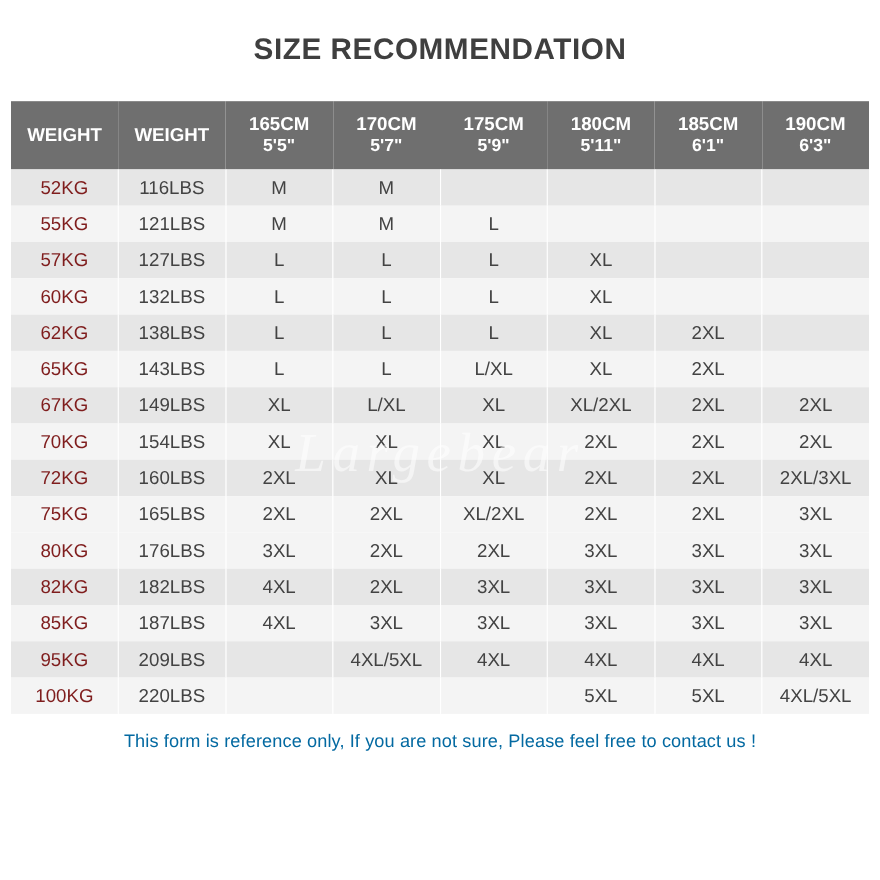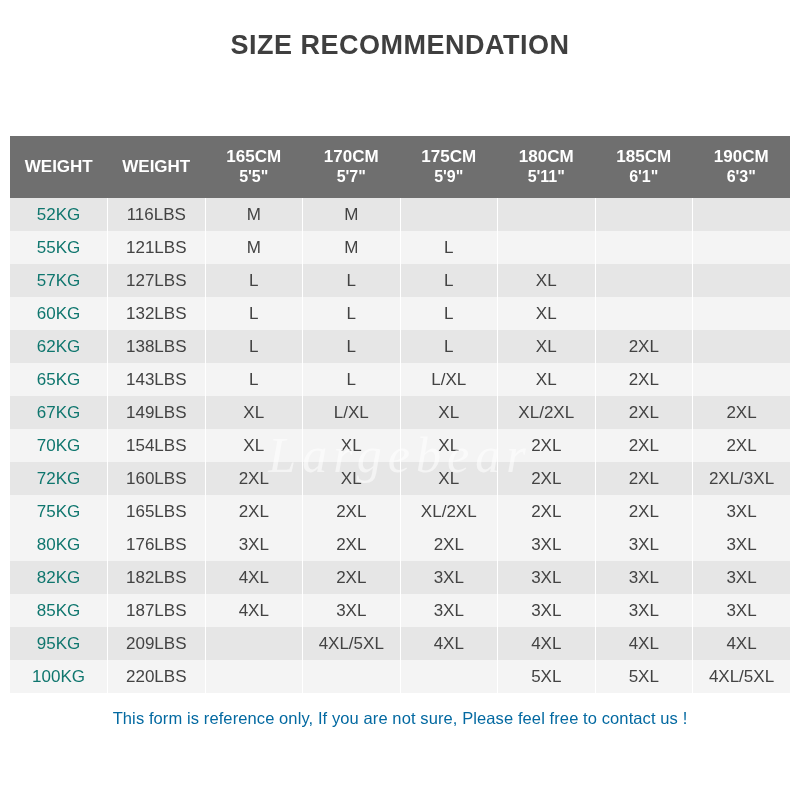--- a/index.html
+++ b/index.html
@@ -47,21 +47,20 @@
     pointer-events: none;
     z-index: 3;
     font-style: italic;
   }
   table {
     border-collapse: collapse;
     width: 780px;
     table-layout: fixed;
     position: relative;
     z-index: 1;
-    margin-top: 44px;
   }
   thead th {
     background: #6f6f6f;
     color: #ffffff;
     font-weight: 600;
     font-size: 17px;
     padding: 10px 2px 11px 2px;
     text-align: center;
     line-height: 1.25;
     border: none;
@@ -75,21 +74,21 @@
     text-align: center;
     font-size: 17px;
     padding: 6px 1px;
     color: #434343;
     border-right: 1px solid #ffffff;
     height: 21px;
   }
   tbody td:last-child { border-right: none; }
   tbody tr.odd td { background: #e6e6e6; }
   tbody tr.even td { background: #f4f4f4; }
-  tbody td.kg { color: #0f766e; }
+  tbody td.kg { color: #7f1d1d; }
   .footnote {
     text-align: center;
     font-size: 16.5px;
     color: #0369a1;
     padding-top: 16px;
     letter-spacing: 0.1px;
   }
 </style>
 </head>
 <body>

